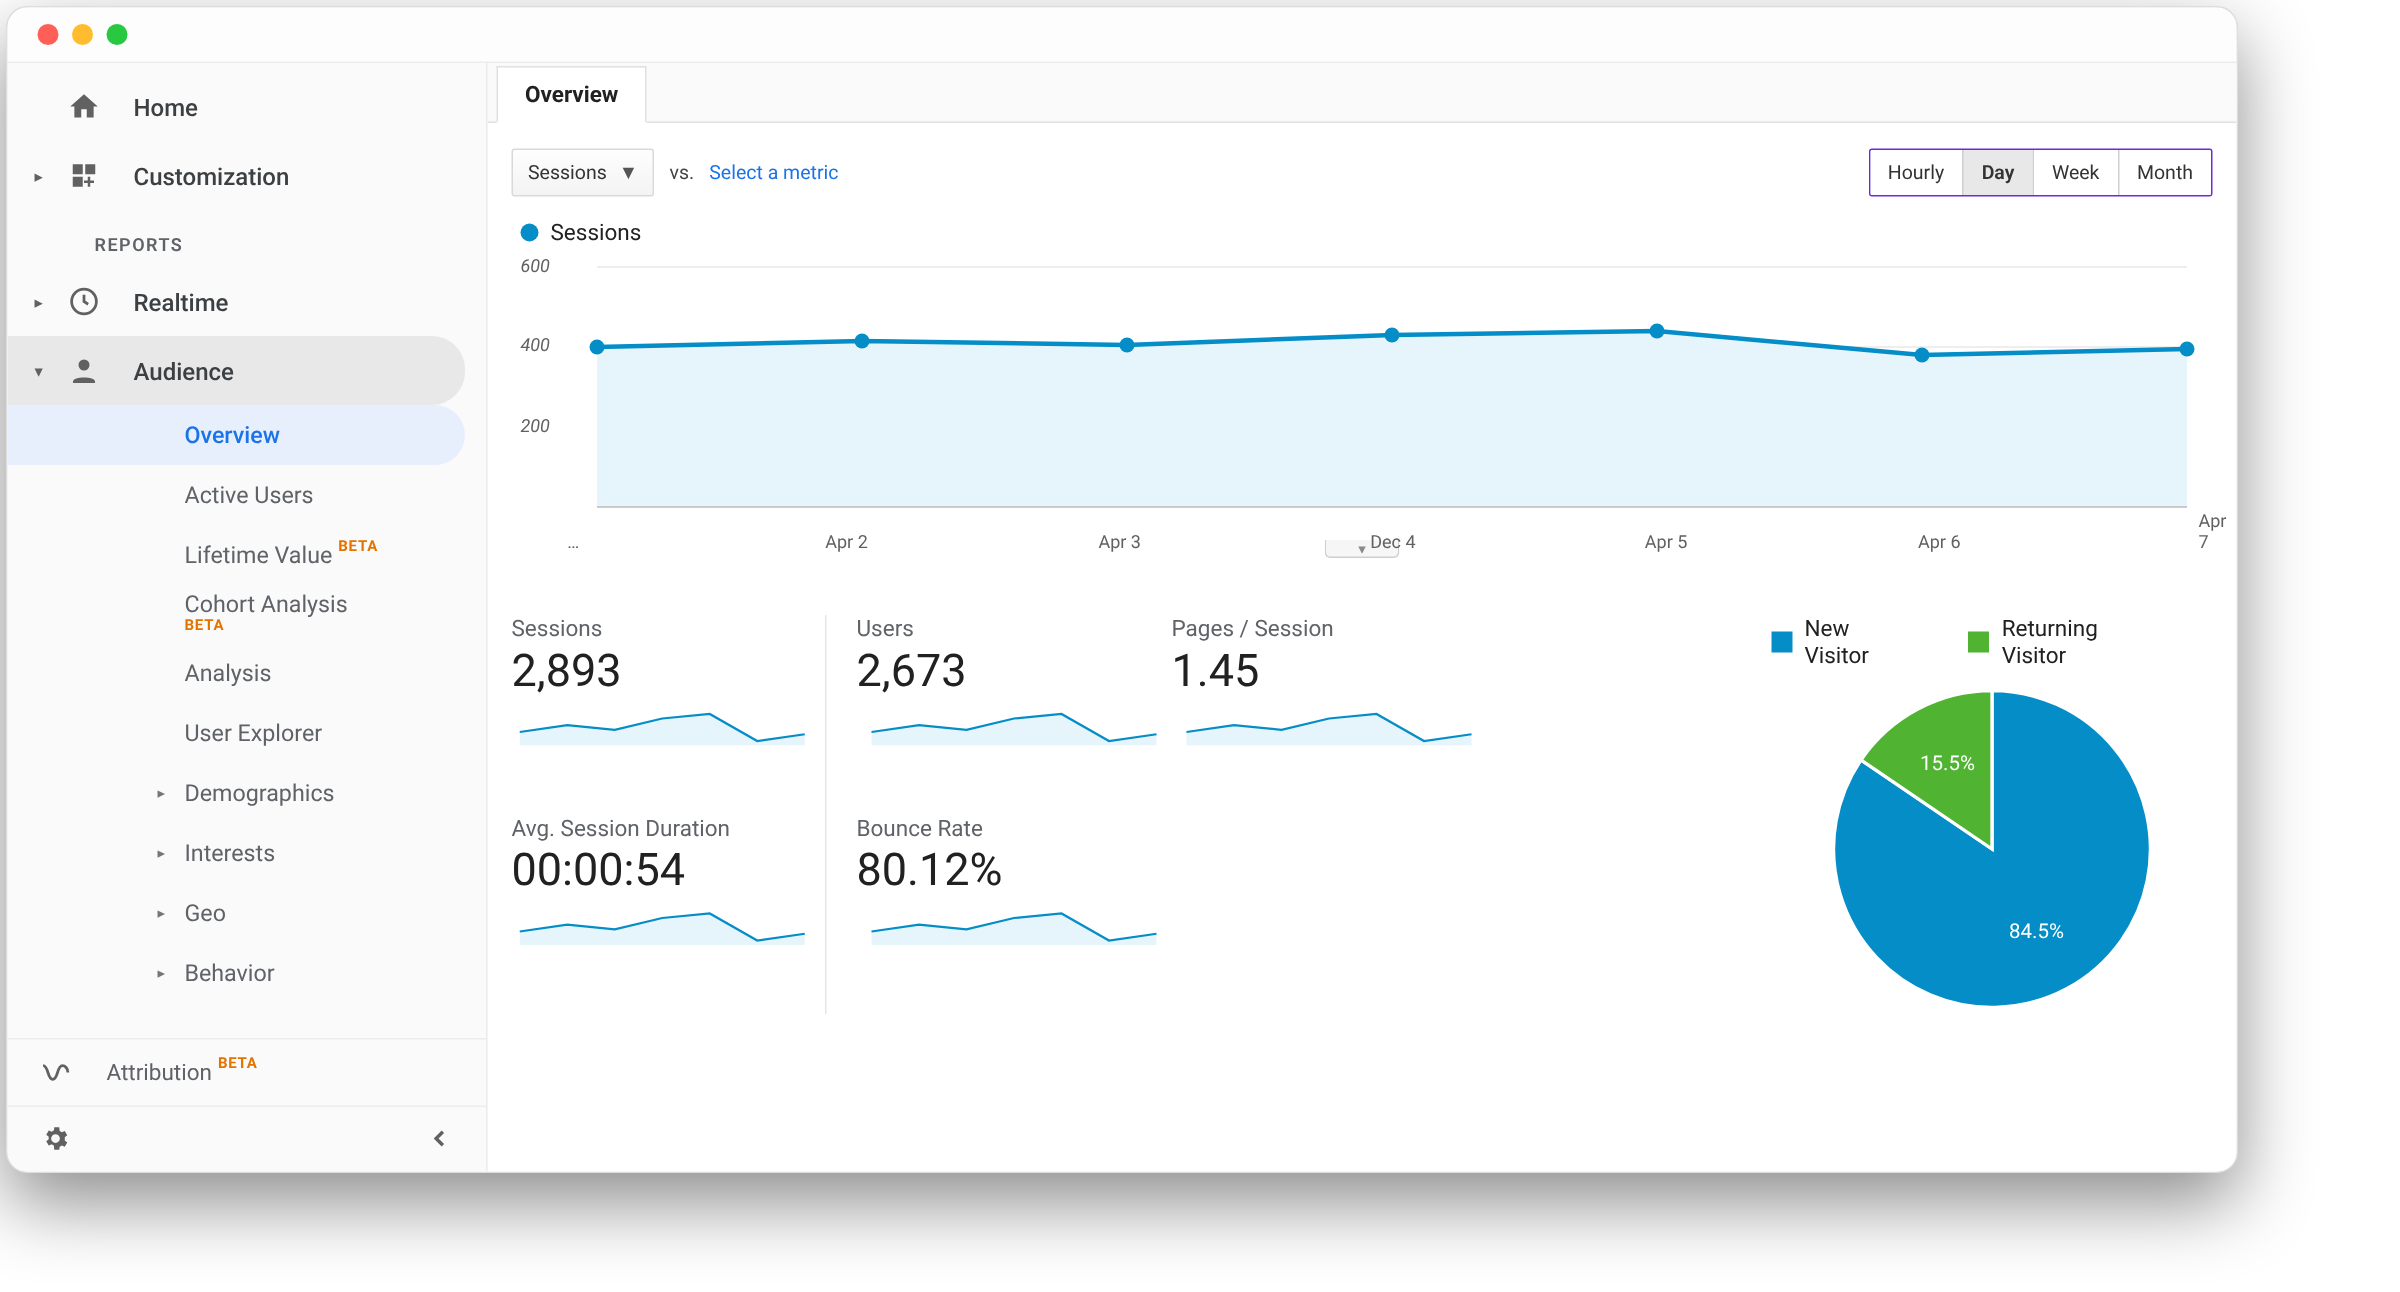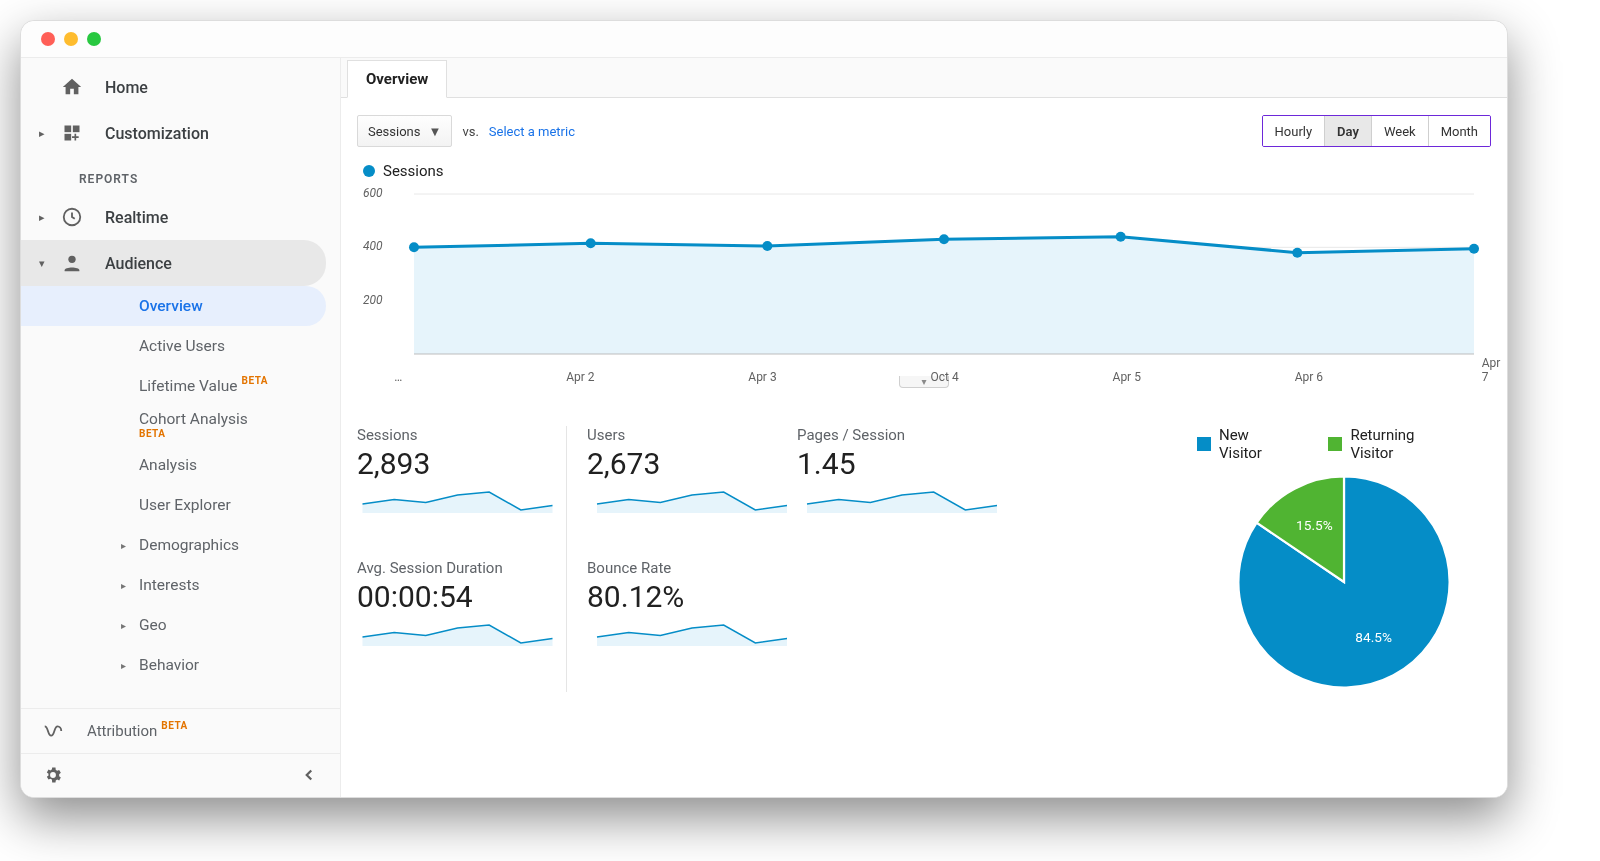--- a/index.html
+++ b/index.html
@@ -1,18 +1,18 @@
 <!DOCTYPE html>
 <html><head>
 <meta charset="utf-8">
 <style>
   *{box-sizing:border-box;margin:0;padding:0;}
   html,body{width:1600px;height:861px;font-family:Roboto,Arial,sans-serif;background:#fff;}
   body{}
-  .macwin{margin:20px;width:1488px;height:778px;background:#fff;border-radius:14px;box-shadow:0 20px 50px rgba(0,0,0,.45);position:relative;overflow:hidden;border:1px solid #ddd;}
+  .macwin{margin:4px;width:1488px;height:778px;background:#fff;border-radius:14px;box-shadow:0 20px 50px rgba(0,0,0,.45);position:relative;overflow:hidden;border:1px solid #ddd;}
   .titlebar{height:36px;background:#fdfdfd;display:flex;align-items:center;padding-left:20px;border-top-left-radius:14px;border-top-right-radius:14px;}
   .tdot{width:14px;height:14px;border-radius:50%;margin-right:9px;}
   .tdot.r{background:#ff5f57;}
   .tdot.y{background:#febc2e;}
   .tdot.g{background:#28c840;}
   .app{display:flex;height:742px;border-top:1px solid #ececec;}
   .sidebar{width:320px;background:#fafafa;border-right:1px solid #ececec;display:flex;flex-direction:column;position:relative;}
   .sidenav{flex:1;overflow:hidden;padding-top:6px;}
   .navitem{display:flex;align-items:center;height:46px;font-size:16px;color:#5f6368;cursor:pointer;padding-left:18px;}
   .navitem .ic{width:26px;height:26px;display:inline-flex;align-items:center;justify-content:center;color:#616161;margin-right:20px;}
@@ -246,21 +246,21 @@
               <circle cx="1100" cy="64.66666666666667" r="5" fill="#058dc7"></circle>
               <line x1="40" x2="1100" y1="170" y2="170" stroke="#bdbdbd"></line>
             </svg>
           <div class="grab">▾</div>
         <div class="ylab" style="top: 108.667px;">200</div>
             <div class="ylab" style="top: 55.3333px;">400</div>
             <div class="ylab" style="top: 2px;">600</div>
             <div class="xlab" style="left: 3.63636%;">…</div>
             <div class="xlab" style="left: 19.697%;">Apr 2</div>
             <div class="xlab" style="left: 35.7576%;">Apr 3</div>
-            <div class="xlab" style="left: 51.8182%;">Oct 4</div>
+            <div class="xlab" style="left: 51.8182%;">Dec 4</div>
             <div class="xlab" style="left: 67.8788%;">Apr 5</div>
             <div class="xlab" style="left: 83.9394%;">Apr 6</div>
             <div class="xlab" style="left: 100%;">Apr 7</div>
           </div>
 
         <div class="summary">
           <div class="metrics" id="metrics">
               <div class="metric border">
                 <div class="mname">Sessions</div>
                 <div class="mval">2,893</div>

